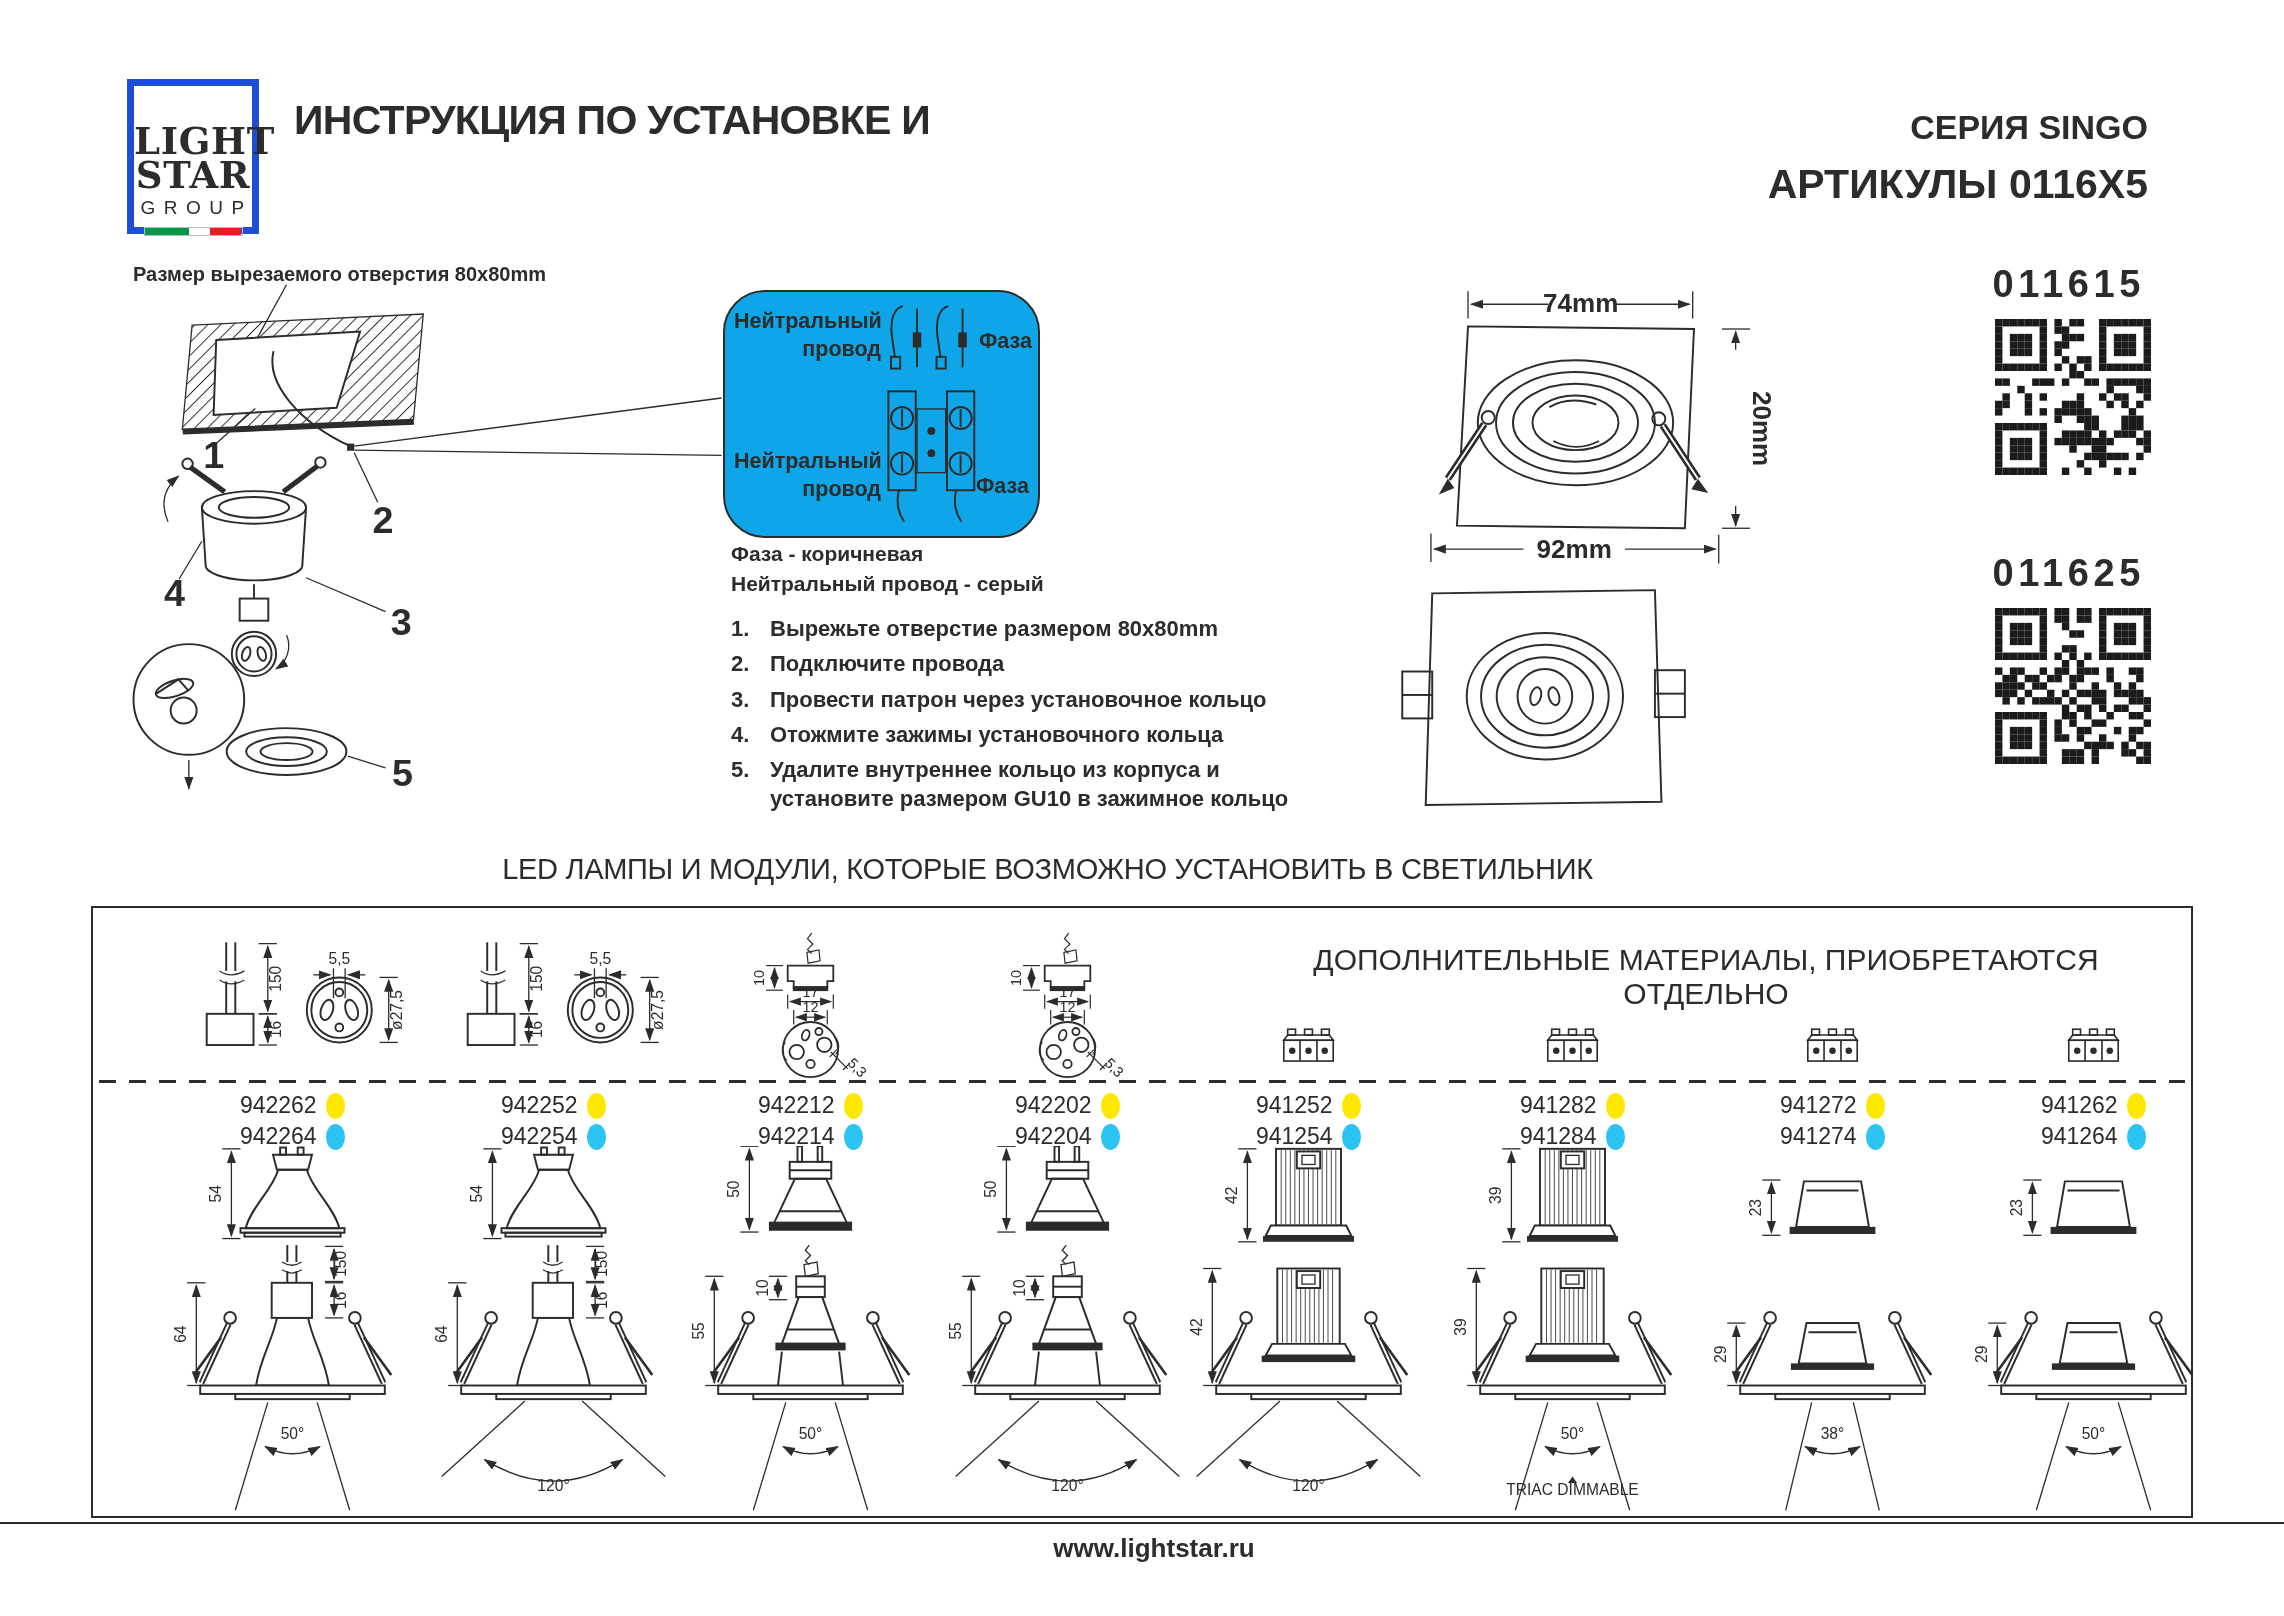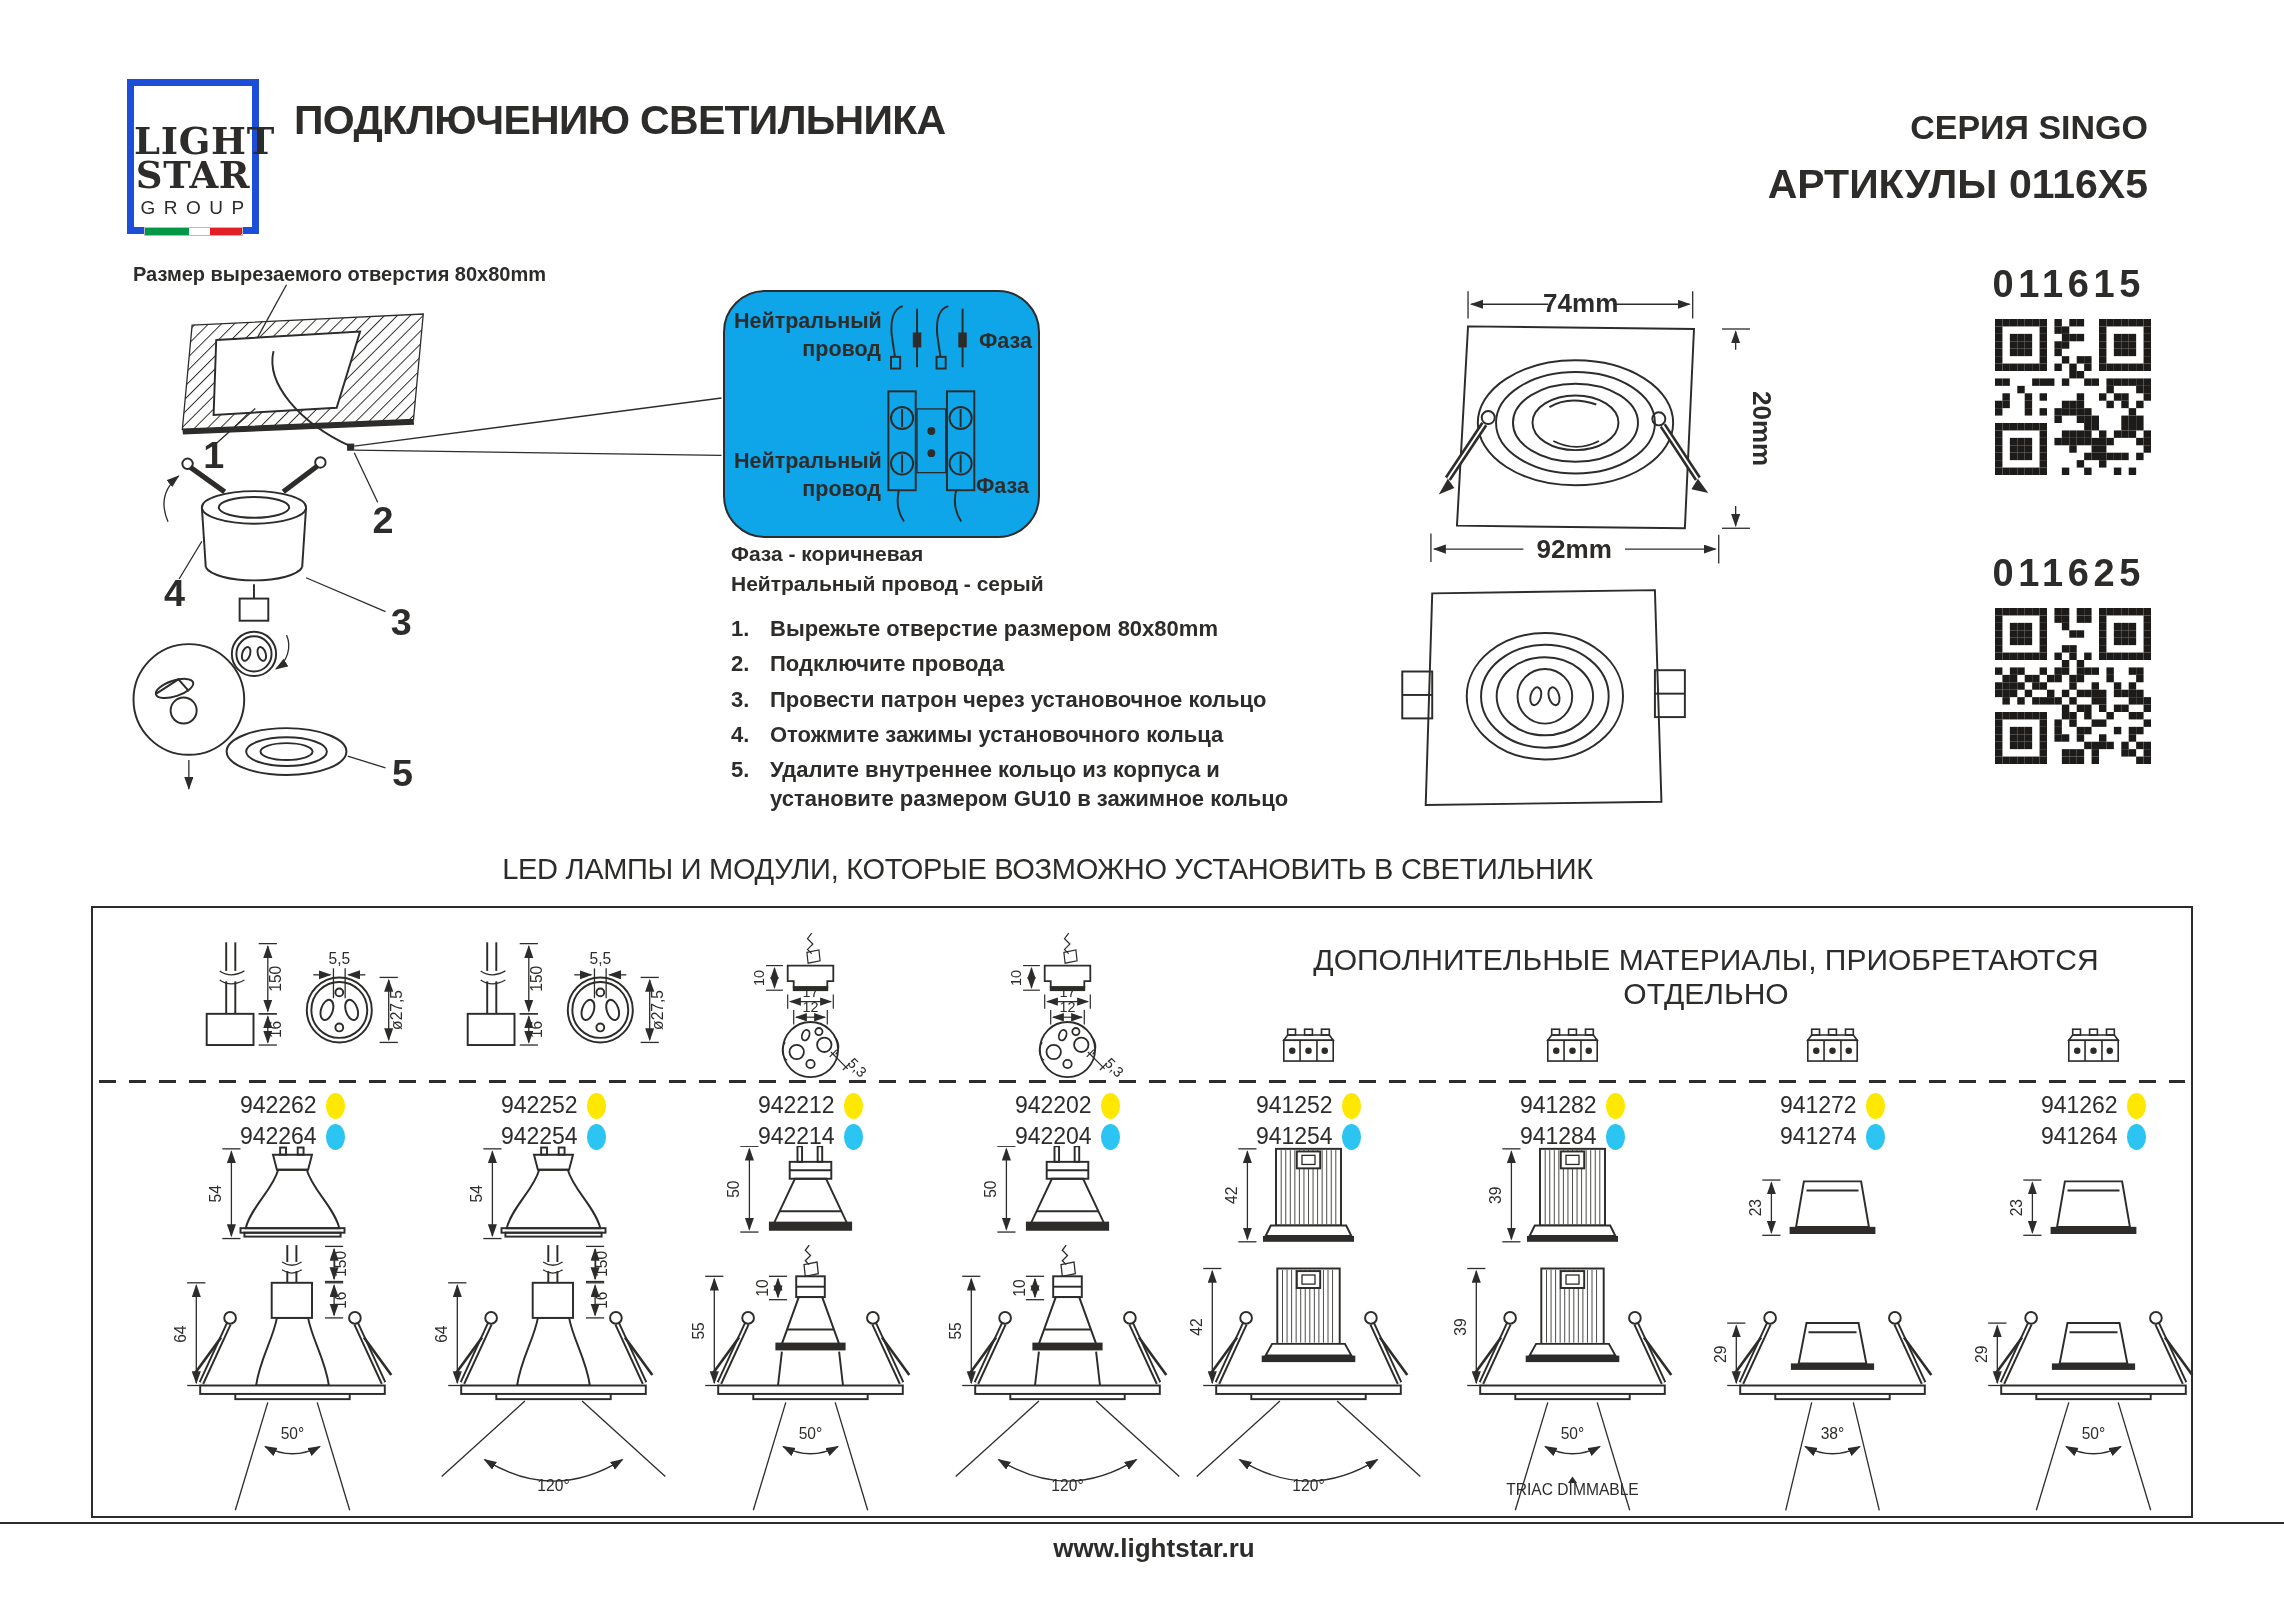--- a/index.html
+++ b/index.html
@@ -64,21 +64,21 @@
   <div class="big">STAR</div>
   <div class="grp">GROUP</div>
   <div id="logo-flag">
     <div style="width: 46%; background: rgb(0, 152, 70);"></div>
     <div style="width: 22%; background: rgb(255, 255, 255);"></div>
     <div style="width: 32%; background: rgb(227, 30, 36);"></div>
   </div>
 </div>
 
 <div class="abs" id="page-title">
-  <div>ПОДКЛЮЧЕНИЮ СВЕТИЛЬНИКА</div>
+  <div>ИНСТРУКЦИЯ ПО УСТАНОВКЕ И</div>
 </div>
 
 <div class="abs" id="series-block">
   <div id="series-line">СЕРИЯ SINGO</div>
   <div id="articles-line">АРТИКУЛЫ 0116X5</div>
 </div>
 
 <div class="abs" id="hole-label">Размер вырезаемого отверстия 80x80mm</div>
 
 <svg class="abs" id="install-svg" width="645" height="573" viewBox="0 0 990 880">

